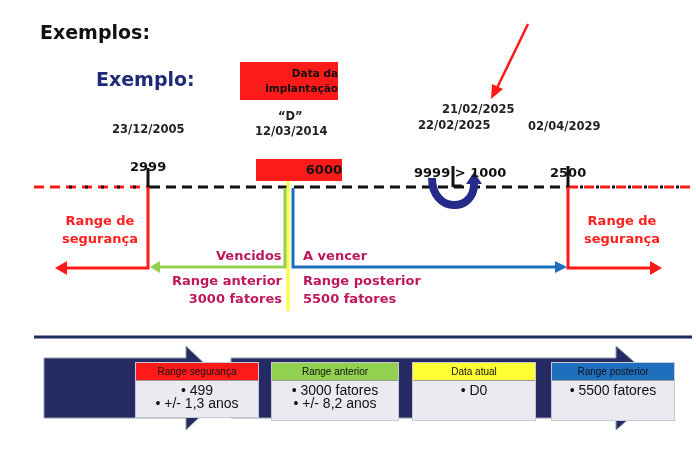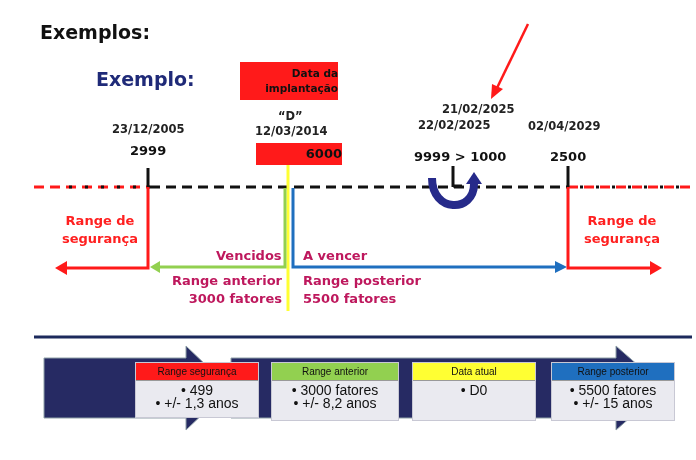--- a/index.html
+++ b/index.html
@@ -1,21 +1,21 @@
 <!DOCTYPE html>
 <html><head>
   <meta charset="utf-8">
   <style>
     html, body { margin:0; padding:0; background:#ffffff; }
     body { width:696px; height:460px; position:relative; overflow:hidden; font-family:"DejaVu Sans", sans-serif; }
     .abs { position:absolute; }
     .title { left:40px; top:14px; font-size:19px; font-weight:bold; color:#111; font-family:"DejaVu Sans", sans-serif;margin-top:7px; }
     .subtitle { left:96px; top:68px; font-size:19px; font-weight:bold; color:#1f2a78; }
     .lbl { font-size:11.5px; font-weight:bold; color:#222; white-space:nowrap; }
-    .num { font-size:13px; font-weight:bold; color:#111; white-space:nowrap; }
+    .num { font-size:13px; font-weight:bold; color:#111; white-space:nowrap;margin-top:16px; }
     .redbox { background:#ff1a1a; color:#111; text-align:right; font-weight:bold; }
     .red-text { color:#ff2020; font-size:13px; font-weight:bold; text-align:center; line-height:18px; }
     .dark-text { color:#be185d; font-size:13px; font-weight:bold; line-height:18px; white-space:nowrap; }
     svg { position:absolute; left:0; top:0; }
     .card { position:absolute; background:#eaeaf0; border:1px solid #c8c8d4; font-family:"Liberation Sans", sans-serif;margin-left:39px; }
     .card-head { height:17px; line-height:17px; text-align:center; font-size:10px; color:#111; border-bottom:1px solid #999; }
     .card-body { text-align:center; font-size:14px; color:#111; line-height:13px; padding-top:3px; }
   </style>
 </head>
 <body>
@@ -129,15 +129,14 @@
 <div class="card" style="left:373px; top:362px; width:122px; height:57px;">
   <div class="card-head" style="background:#ffff33;">Data atual</div>
   <div class="card-body">
     <div>• D0</div>
   </div>
 </div>
 <div class="card" style="left:512px; top:362px; width:122px; height:57px;">
   <div class="card-head" style="background:#1f6fbf;">Range posterior</div>
   <div class="card-body">
     <div>• 5500 fatores</div>
-    <div>• +/- 15 anos</div>
   </div>
 </div>
 
 </body></html>

